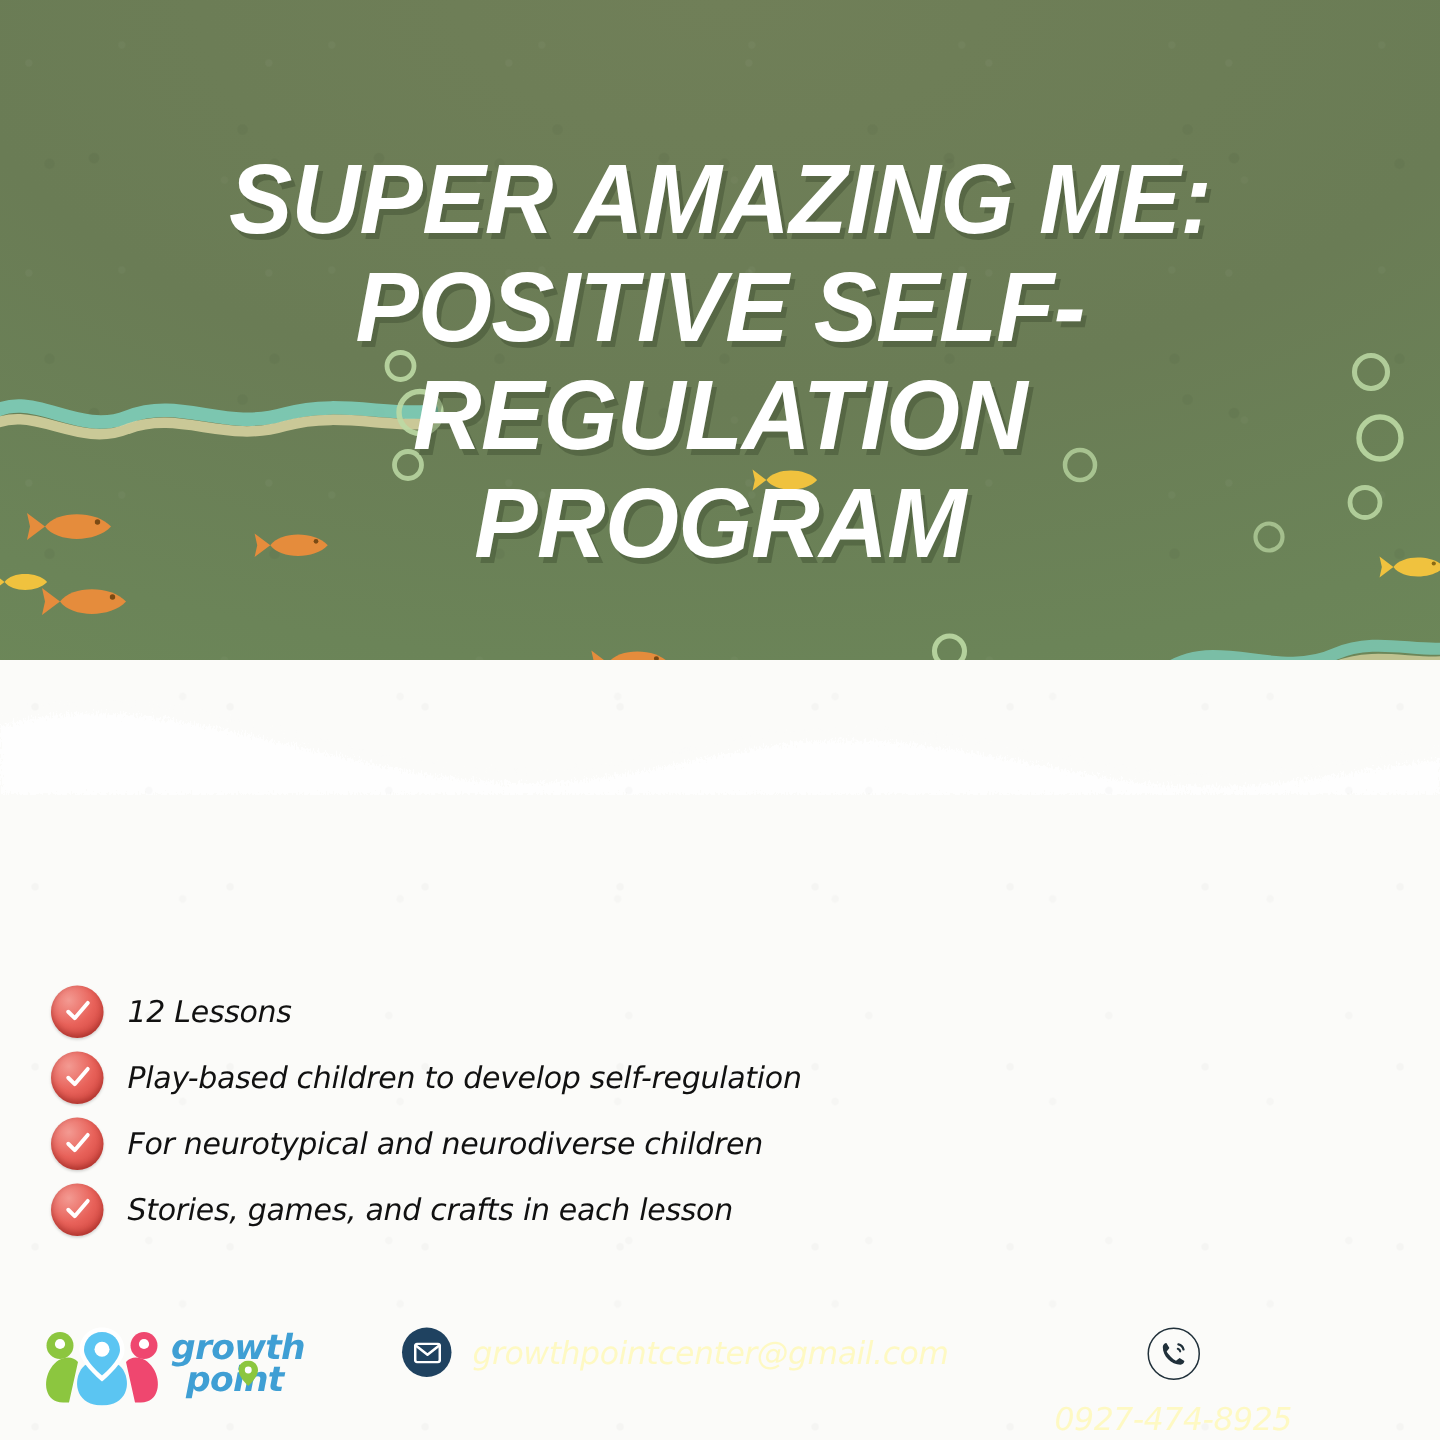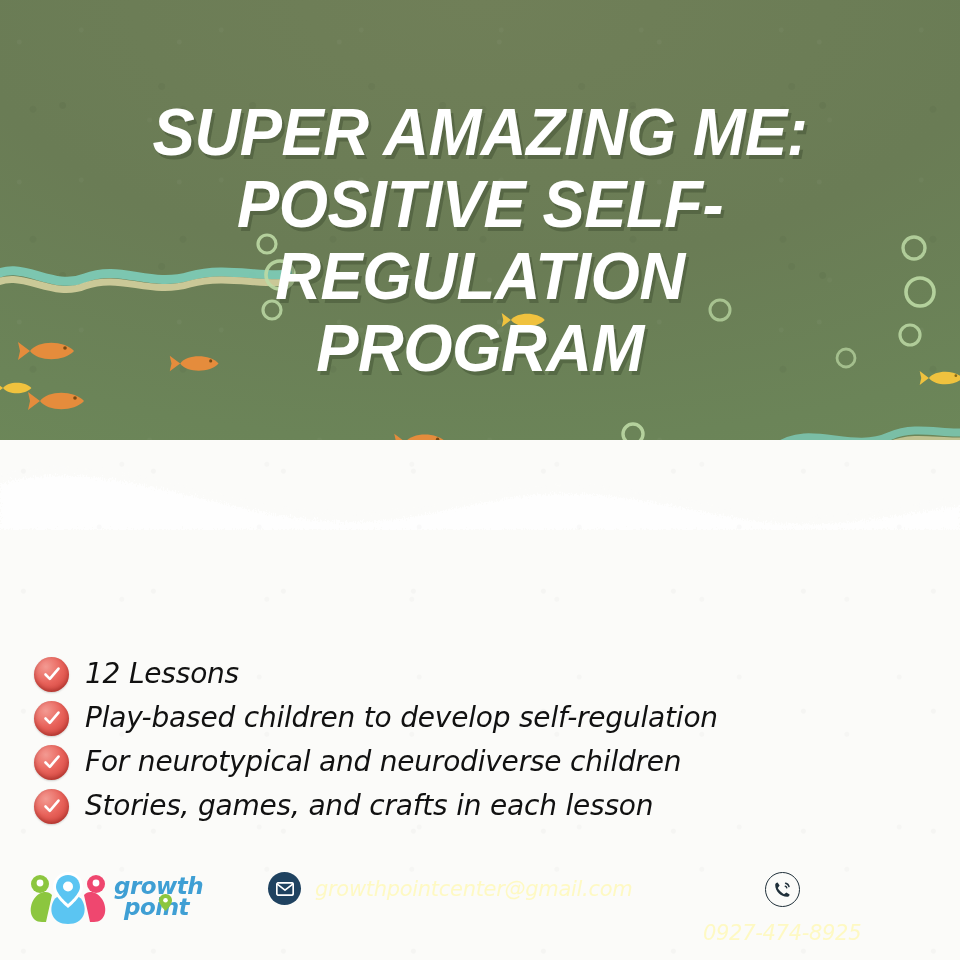--- a/index.html
+++ b/index.html
@@ -77,27 +77,27 @@
   }
   .check{
     flex:0 0 auto;width:35px;height:35px;border-radius:50%;
     background:radial-gradient(circle at 34% 28%, #f39a92 0%, #e8625a 48%, #c83c35 100%);
     box-shadow:inset 0 -2px 4px rgba(120,20,15,.45), 0 1px 2px rgba(0,0,0,.18);
     display:flex;align-items:center;justify-content:center;
   }
   .check svg{display:block;}
   .bullet-text{
     font-family:"DejaVu Sans", sans-serif;
-    font-size:28px;color:#111111;line-height:34px;
+    font-size:20px;color:#111111;line-height:34px;
     letter-spacing:-0.2px;
     white-space:nowrap;
   }
 
   
-  .footer{position:absolute;left:0;bottom:16px;width:932px;height:90px;}
+  .footer{position:absolute;left:0;bottom:3px;width:932px;height:90px;}
   .logo{position:absolute;left:26px;top:12px;width:175px;height:62px;}
   .logo-text{
     position:absolute;left:88px;top:10px;
     font-family:"DejaVu Sans", sans-serif;font-weight:700;
     color:#3f9fd4;font-size:23px;line-height:21px;letter-spacing:-0.5px;
   }
   .logo-text .l2{display:block;margin-left:10px;}
 
   .contact{
     position:absolute;display:flex;align-items:center;gap:14px;top:18px;

